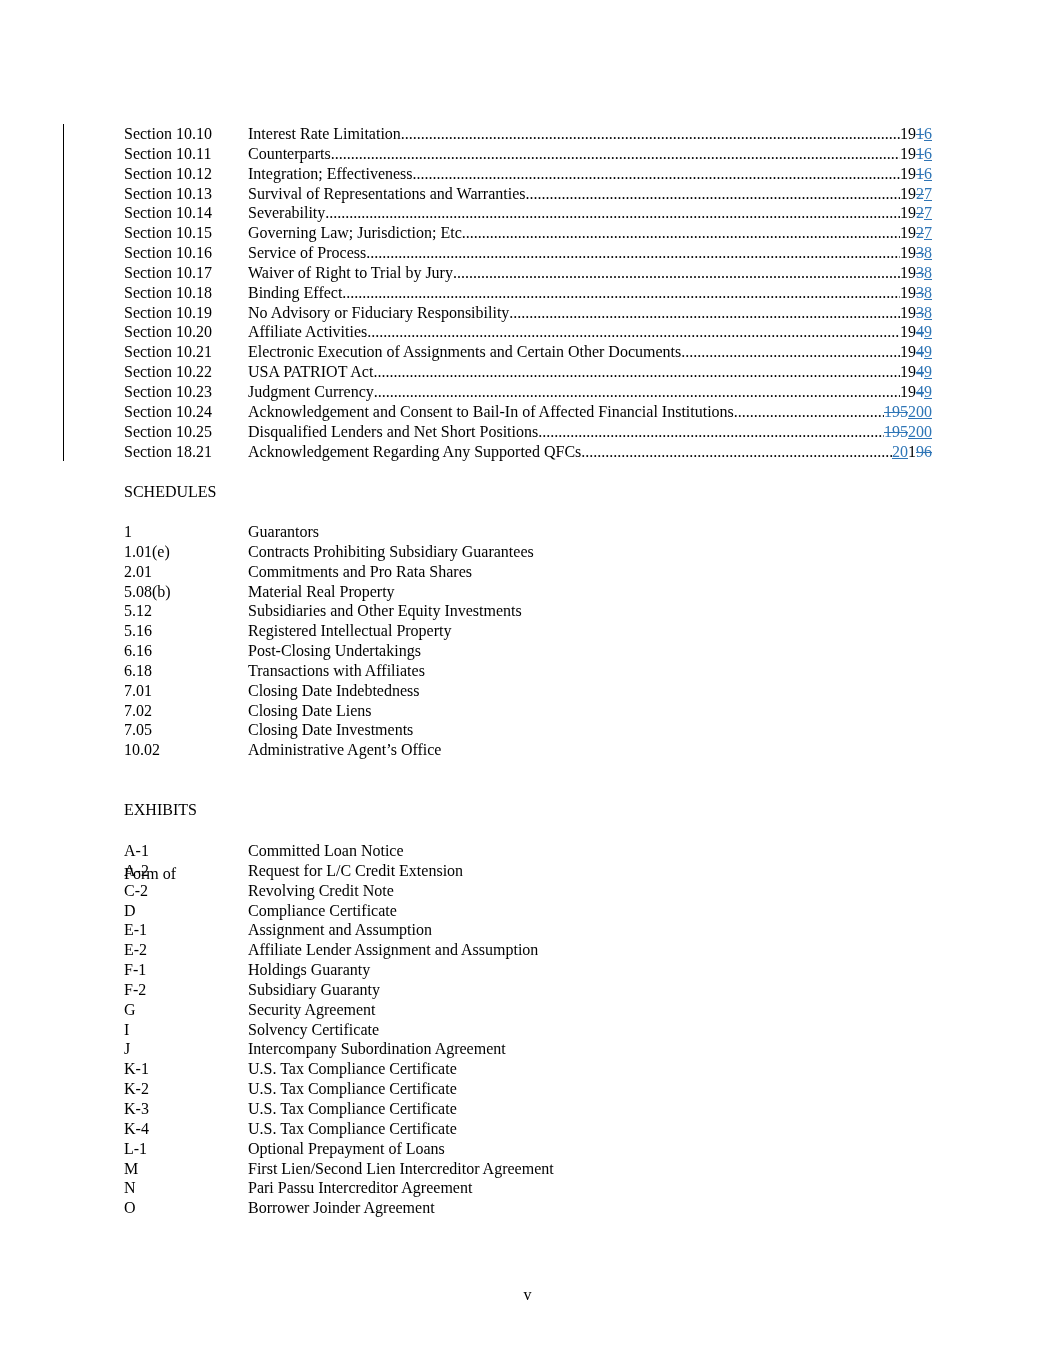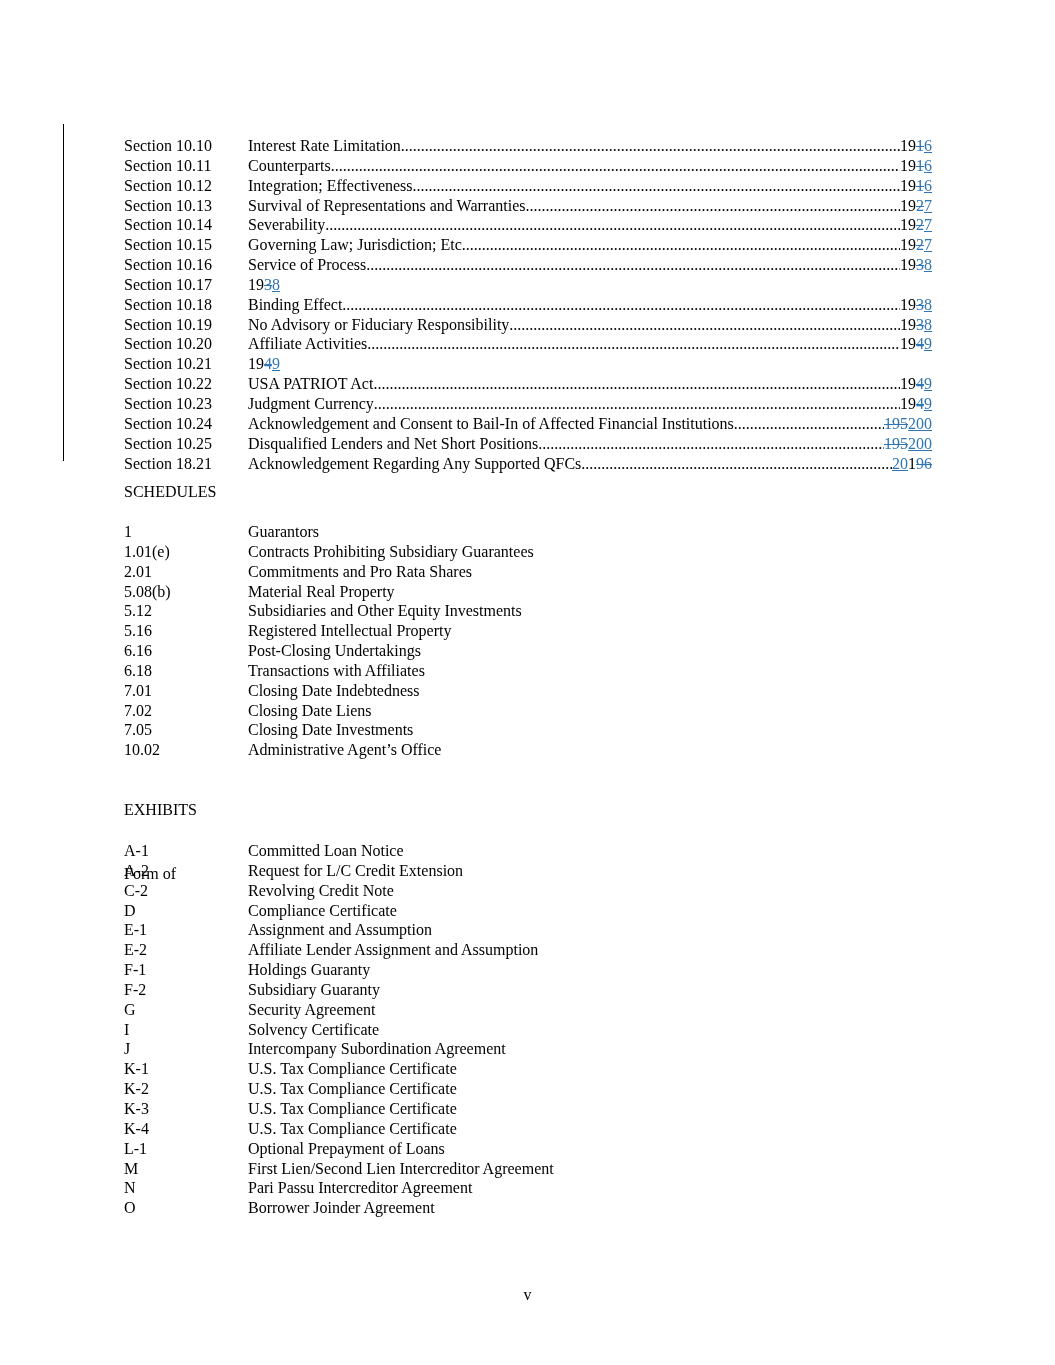--- a/index.html
+++ b/index.html
@@ -6,21 +6,21 @@
     body {
       width: 1055px; height: 1365px; position: relative; overflow: hidden;
       font-family: "Liberation Serif", "DejaVu Serif", serif;
       font-size: 16px; color: #000;
     }
     .change-bar {
       position: absolute; left: 63px; top: 124px; width: 1px; height: 337px;
       background: #000;
     }
     .toc {
-      position: absolute; left: 124px; top: 136px; width: 808px;
+      position: absolute; left: 124px; top: 124px; width: 808px;
     }
     .toc-row {
       display: flex; align-items: baseline; height: 19.85px; line-height: 19.85px;
       white-space: nowrap;
     }
     .sec-num { width: 124px; flex: 0 0 124px; }
     .sec-title-wrap {
       flex: 1 1 auto; display: flex; align-items: center; overflow: hidden;
     }
     .sec-title { flex: 0 0 auto; }
@@ -107,20 +107,24 @@
     <div class="toc-row">
       <span class="sec-num">Section 10.16</span>
       <span class="sec-title-wrap">
         <span class="sec-title">Service of Process</span>
         <span class="leader"></span>
       </span>
       <span class="page-ref"><span>19</span><span class="del">3</span><span class="ins">8</span></span>
     </div>
     <div class="toc-row">
       <span class="sec-num">Section 10.17</span>
+      <span class="sec-title-wrap">
+        <span class="sec-title">Waiver of Right to Trial by Jury</span>
+        <span class="leader"></span>
+      </span>
       <span class="page-ref"><span>19</span><span class="del">3</span><span class="ins">8</span></span>
     </div>
     <div class="toc-row">
       <span class="sec-num">Section 10.18</span>
       <span class="sec-title-wrap">
         <span class="sec-title">Binding Effect</span>
         <span class="leader"></span>
       </span>
       <span class="page-ref"><span>19</span><span class="del">3</span><span class="ins">8</span></span>
     </div>
@@ -135,20 +139,24 @@
     <div class="toc-row">
       <span class="sec-num">Section 10.20</span>
       <span class="sec-title-wrap">
         <span class="sec-title">Affiliate Activities</span>
         <span class="leader"></span>
       </span>
       <span class="page-ref"><span>19</span><span class="del">4</span><span class="ins">9</span></span>
     </div>
     <div class="toc-row">
       <span class="sec-num">Section 10.21</span>
+      <span class="sec-title-wrap">
+        <span class="sec-title">Electronic Execution of Assignments and Certain Other Documents</span>
+        <span class="leader"></span>
+      </span>
       <span class="page-ref"><span>19</span><span class="del">4</span><span class="ins">9</span></span>
     </div>
     <div class="toc-row">
       <span class="sec-num">Section 10.22</span>
       <span class="sec-title-wrap">
         <span class="sec-title">USA PATRIOT Act</span>
         <span class="leader"></span>
       </span>
       <span class="page-ref"><span>19</span><span class="del">4</span><span class="ins">9</span></span>
     </div>

